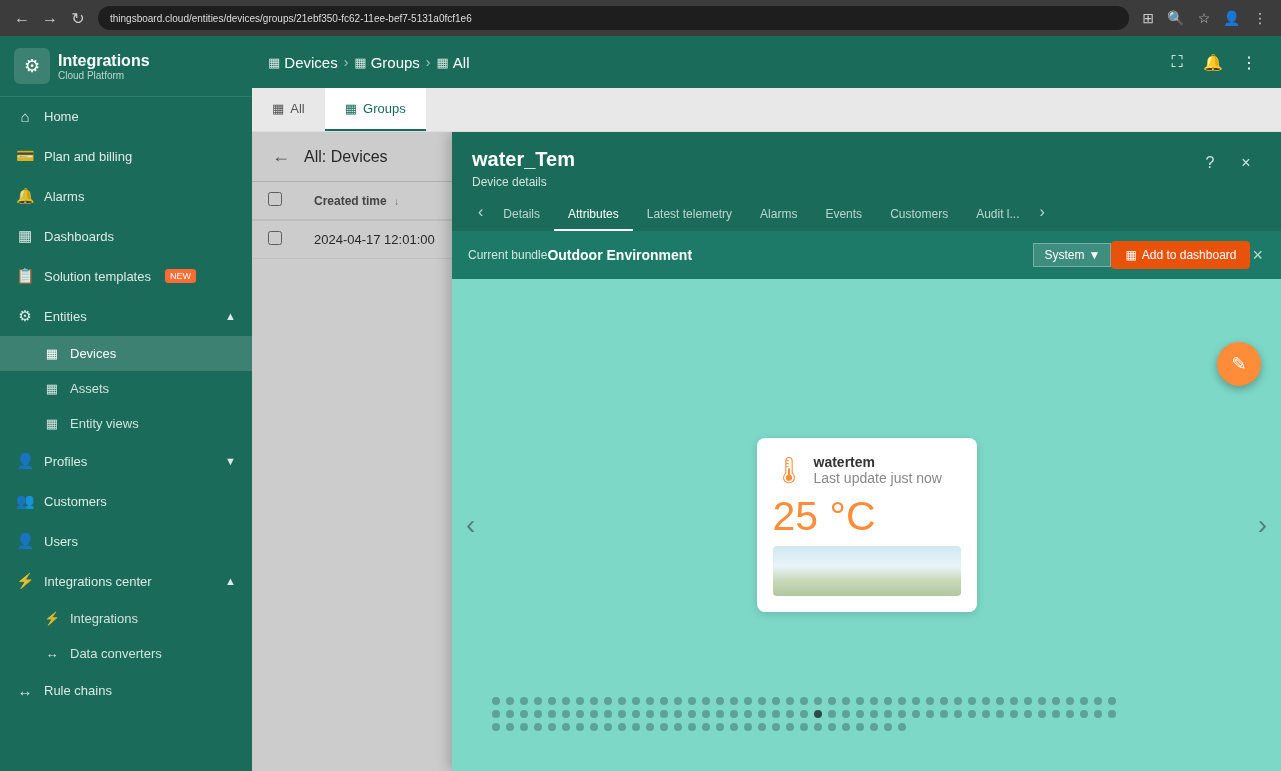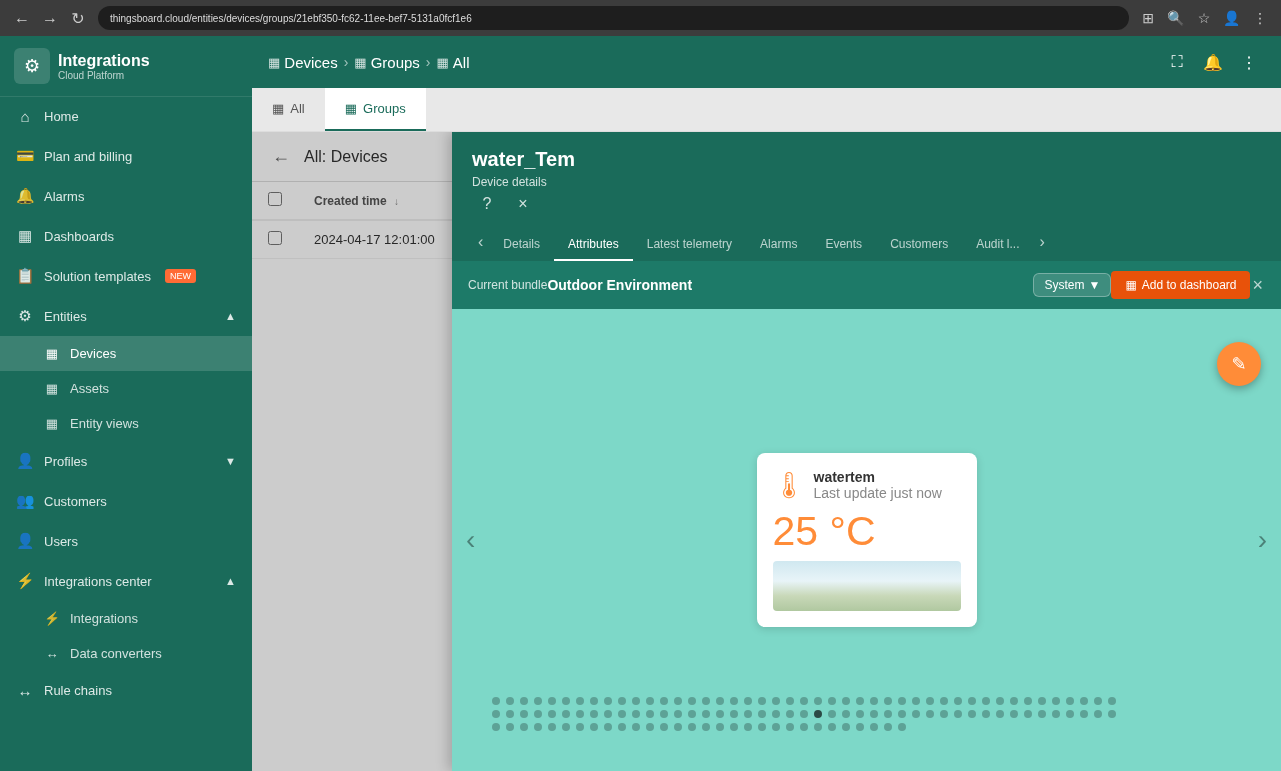--- a/index.html
+++ b/index.html
@@ -290,21 +290,20 @@
     }
     .device-header {
       background: #1a6b5a;
       color: white;
       padding: 16px 20px 0 20px;
     }
     .device-title-row {
       display: flex;
       align-items: flex-start;
       justify-content: space-between;
-      flex-direction: column;
     }
     .device-title {
       font-size: 20px;
       font-weight: 600;
     }
     .device-subtitle {
       font-size: 12px;
       opacity: 0.8;
       margin-top: 4px;
     }
@@ -375,21 +374,21 @@
     .bundle-name {
       color: white;
       font-size: 14px;
       font-weight: 600;
       flex: 1;
     }
     .bundle-system {
       background: rgba(255,255,255,0.15);
       color: white;
       border: 1px solid rgba(255,255,255,0.3);
-      border-radius: 6px;
+      border-radius: 0;
       padding: 4px 10px;
       font-size: 12px;
       cursor: pointer;
       display: flex; align-items: flex-end; gap: 4px;
     }
     .add-dashboard-btn {
       background: #e8520a;
       color: white;
       border: none;
       border-radius: 4px;

